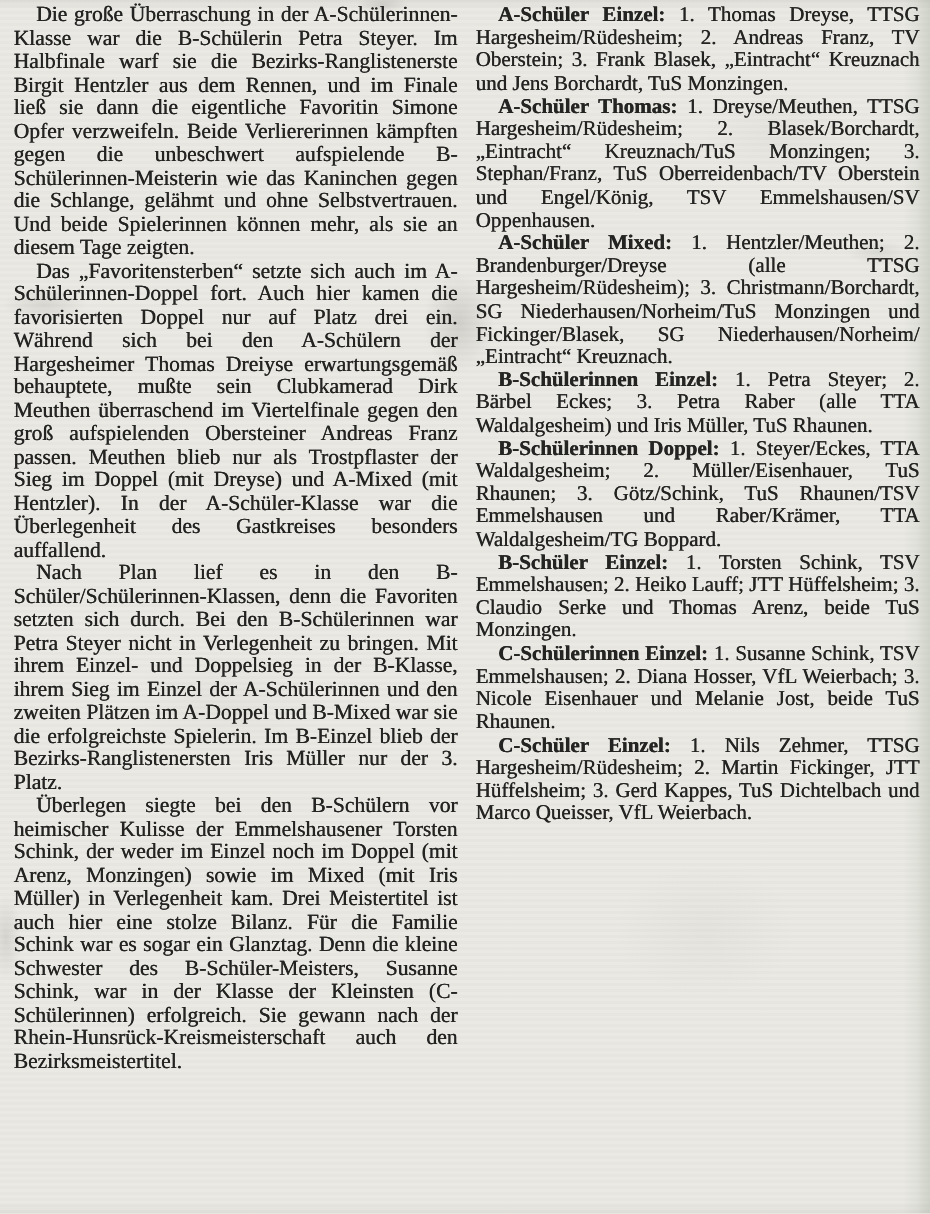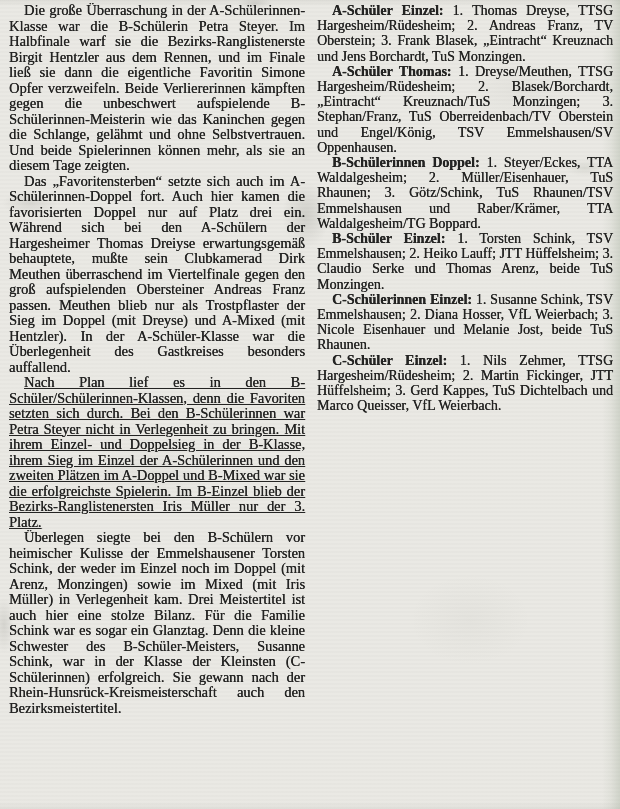--- a/index.html
+++ b/index.html
@@ -45,37 +45,39 @@
     text-shadow: 0.25px 0 0 currentColor;
     hyphens: auto;
     -webkit-hyphens: auto;
   }
   .col-left  { font-size: 14.4px; line-height: 15.5px; }
   .col-right { font-size: 14.0px; line-height: 15.2px; }
   p.para, p.result {
     margin: 0;
     text-indent: 15px;
   }
-  .gap-before { margin-top: 15px; text-decoration: underline; }
+  .gap-before { margin-top: 15px; }
   .hd { font-weight: bold; font-family: Liberation Serif, serif; }
 </style>
 </head>
 <body>
 
 <div class="clipping">
 
   <div class="col col-left">
     <p class="para">Die große Überraschung in der A-Schülerinnen-Klasse war die B-Schülerin Petra Steyer. Im Halbfinale warf sie die Bezirks-Ranglistenerste Birgit Hentzler aus dem Rennen, und im Finale ließ sie dann die eigentliche Favoritin Simone Opfer verzweifeln. Beide Verliererinnen kämpften gegen die unbeschwert aufspielende B-Schülerinnen-Meisterin wie das Kaninchen gegen die Schlange, gelähmt und ohne Selbstvertrauen. Und beide Spielerinnen können mehr, als sie an diesem Tage zeigten.</p>
     <p class="para">Das „Favoritensterben“ setzte sich auch im A-Schülerinnen-Doppel fort. Auch hier kamen die favorisierten Doppel nur auf Platz drei ein. Während sich bei den A-Schülern der Hargesheimer Thomas Dreiyse erwartungsgemäß behauptete, mußte sein Clubkamerad Dirk Meuthen überraschend im Viertelfinale gegen den groß aufspielenden Obersteiner Andreas Franz passen. Meuthen blieb nur als Trostpflaster der Sieg im Doppel (mit Dreyse) und A-Mixed (mit Hentzler). In der A-Schüler-Klasse war die Überlegenheit des Gastkreises besonders auffallend.</p>
     <p class="para gap-before">Nach Plan lief es in den B-Schüler/Schülerinnen-Klassen, denn die Favoriten setzten sich durch. Bei den B-Schülerinnen war Petra Steyer nicht in Verlegenheit zu bringen. Mit ihrem Einzel- und Doppelsieg in der B-Klasse, ihrem Sieg im Einzel der A-Schülerinnen und den zweiten Plätzen im A-Doppel und B-Mixed war sie die erfolgreichste Spielerin. Im B-Einzel blieb der Bezirks-Ranglistenersten Iris Müller nur der 3. Platz.</p>
     <p class="para">Überlegen siegte bei den B-Schülern vor heimischer Kulisse der Emmelshausener Torsten Schink, der weder im Einzel noch im Doppel (mit Arenz, Monzingen) sowie im Mixed (mit Iris Müller) in Verlegenheit kam. Drei Meistertitel ist auch hier eine stolze Bilanz. Für die Familie Schink war es sogar ein Glanztag. Denn die kleine Schwester des B-Schüler-Meisters, Susanne Schink, war in der Klasse der Kleinsten (C-Schülerinnen) erfolgreich. Sie gewann nach der Rhein-Hunsrück-Kreismeisterschaft auch den Bezirksmeistertitel.</p>
   </div>
 
   <div class="col col-right">
     <p class="result"><span class="hd">A-Schüler Einzel:</span> <span class="bd">1. Thomas Dreyse, TTSG Hargesheim/Rüdesheim; 2. Andreas Franz, TV Oberstein; 3. Frank Blasek, „Eintracht“ Kreuznach und Jens Borchardt, TuS Monzingen.</span></p>
     <p class="result"><span class="hd">A-Schüler Thomas:</span> <span class="bd">1. Dreyse/Meuthen, TTSG Hargesheim/Rüdesheim; 2. Blasek/Borchardt, „Eintracht“ Kreuznach/TuS Monzingen; 3. Stephan/Franz, TuS Oberreidenbach/TV Oberstein und Engel/König, TSV Emmelshausen/SV Oppenhausen.</span></p>
+    <p class="result"><span class="hd">A-Schüler Mixed:</span> <span class="bd">1. Hentzler/Meuthen; 2. Brandenburger/Dreyse (alle TTSG Hargesheim/Rüdesheim); 3. Christmann/Borchardt, SG Niederhausen/Norheim/TuS Monzingen und Fickinger/Blasek, SG Niederhausen/Norheim/„Eintracht“ Kreuznach.</span></p>
+    <p class="result"><span class="hd">B-Schülerinnen Einzel:</span> <span class="bd">1. Petra Steyer; 2. Bärbel Eckes; 3. Petra Raber (alle TTA Waldalgesheim) und Iris Müller, TuS Rhaunen.</span></p>
     <p class="result"><span class="hd">B-Schülerinnen Doppel:</span> <span class="bd">1. Steyer/Eckes, TTA Waldalgesheim; 2. Müller/Eisenhauer, TuS Rhaunen; 3. Götz/Schink, TuS Rhaunen/TSV Emmelshausen und Raber/Krämer, TTA Waldalgesheim/TG Boppard.</span></p>
     <p class="result"><span class="hd">B-Schüler Einzel:</span> <span class="bd">1. Torsten Schink, TSV Emmelshausen; 2. Heiko Lauff; JTT Hüffelsheim; 3. Claudio Serke und Thomas Arenz, beide TuS Monzingen.</span></p>
     <p class="result"><span class="hd">C-Schülerinnen Einzel:</span> <span class="bd">1. Susanne Schink, TSV Emmelshausen; 2. Diana Hosser, VfL Weierbach; 3. Nicole Eisenhauer und Melanie Jost, beide TuS Rhaunen.</span></p>
     <p class="result"><span class="hd">C-Schüler Einzel:</span> <span class="bd">1. Nils Zehmer, TTSG Hargesheim/Rüdesheim; 2. Martin Fickinger, JTT Hüffelsheim; 3. Gerd Kappes, TuS Dichtelbach und Marco Queisser, VfL Weierbach.</span></p>
   </div>
 
 </div>
 
 </body></html>

